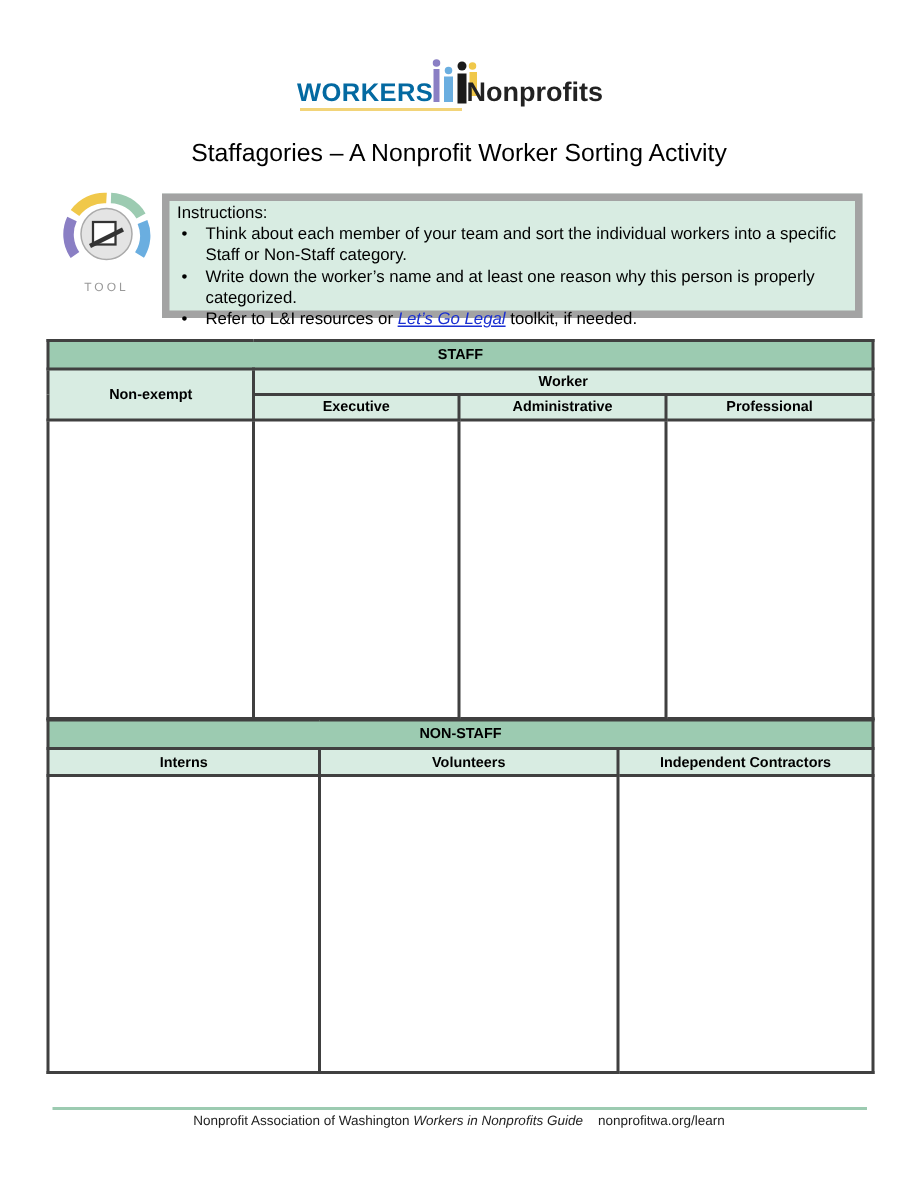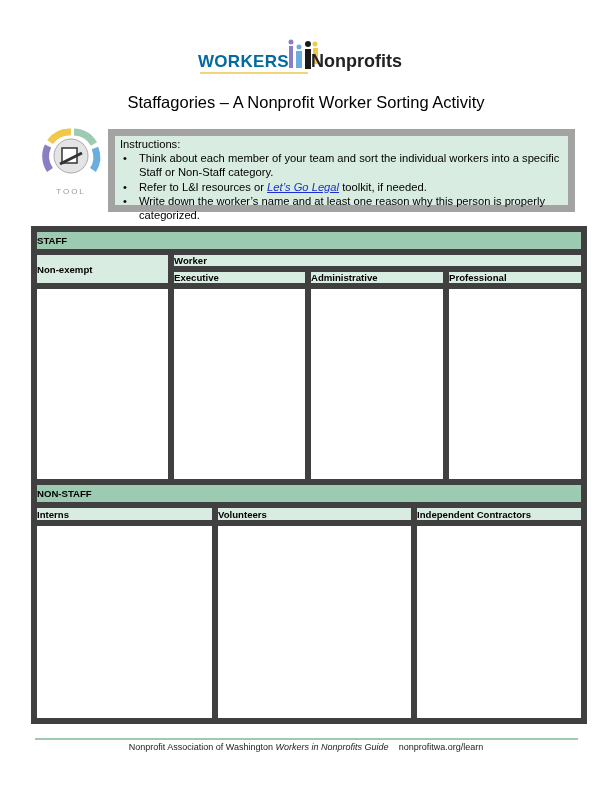--- a/index.html
+++ b/index.html
@@ -8,28 +8,28 @@
   .logo { position: absolute; left: 198px; top: 38px; width: 220px; height: 36px; }
   .logo .workers { position: absolute; left: 0; top: 14px; font-size: 17px; font-weight: bold; color: #0369a1; letter-spacing: 0.3px; }
   .logo .underline { position: absolute; left: 2px; top: 34px; width: 108px; height: 2px; background: #f2d479; }
   .logo .np { position: absolute; left: 113px; top: 13px; font-size: 18px; font-weight: bold; color: #222; }
   .logo .figs { position: absolute; left: 86px; top: 1px; width: 50px; height: 32px; }
 
   .title { position: absolute; left: 0; width: 612px; top: 93px; text-align: center; font-size: 16.5px; font-weight: normal; }
 
   .tool-icon { position: absolute; left: 38px; top: 128px; width: 66px; height: 74px; }
 
-  .instructions { position: absolute; left: 108px; top: 129px; width: 467px; height: 83px; background: #d8ece2; border: 7px solid #a3a3a3; font-size: 11.2px; line-height: 14.2px; padding: 1px 0 0 5px; box-sizing: border-box; }
+  .instructions { position: absolute; left: 108px; top: 129px; width: 467px; height: 83px; background: #d8ece2; border: 5px solid #a3a3a3; font-size: 11.2px; line-height: 14.2px; padding: 1px 0 0 5px; box-sizing: border-box; }
   .instructions ul { margin: 0; padding: 0; list-style: none; }
   .instructions li { position: relative; padding-left: 19px; }
   .instructions li::before { content: "\2022"; position: absolute; left: 3px; top: 0; }
   .link { color: #1a2fd1; font-style: italic; text-decoration: underline; }
 
   table { border-collapse: collapse; position: absolute; left: 31px; width: 550px; table-layout: fixed; }
-  td { border: 6px solid #404040; padding: 0; font-size: 9.6px; font-weight: bold; }
+  td { border: 2px solid #404040; padding: 0; font-size: 9.6px; font-weight: bold; text-align: center; }
   .band { background: #9ccbb1; height: 17px; }
   .sub { background: #d8ece2; }
   .staff { top: 226px; }
   .nonstaff { top: 479px; }
 
   .footer-line { position: absolute; left: 35px; top: 738px; width: 543px; height: 2px; background: #9ccbb1; }
   .footer { position: absolute; left: 0; width: 612px; top: 742px; text-align: center; font-size: 9px; color: #222; }
   .footer i { font-style: italic; }
 </style>
 </head>
@@ -61,22 +61,22 @@
   <circle cx="33" cy="28" r="17" fill="#e4e4e4" stroke="#aaa" stroke-width="1"></circle>
   <rect x="24" y="20" width="15" height="15" fill="#fff" stroke="#333" stroke-width="1.5"></rect>
   <line x1="22" y1="36" x2="44" y2="25" stroke="#333" stroke-width="3"></line>
   <text x="33" y="66" font-size="8" text-anchor="middle" fill="#999" font-family="Liberation Sans, sans-serif" letter-spacing="2">TOOL</text>
 </svg>
 
 <div class="instructions">
   <div>Instructions:</div>
   <ul>
     <li>Think about each member of your team and sort the individual workers into a specific Staff or Non-Staff category.</li>
+    <li>Write down the worker’s name and at least one reason why this person is properly categorized.</li>
     <li><span>Refer to L&amp;I resources or </span><span class="link">Let’s Go Legal</span><span> toolkit, if needed.</span></li>
-    <li>Write down the worker’s name and at least one reason why this person is properly categorized.</li>
   </ul>
 </div>
 
 <table class="staff">
   <colgroup>
       <col style="width:137px">
       <col style="width:137px">
       <col style="width:138px">
       <col style="width:138px">
     </colgroup>

